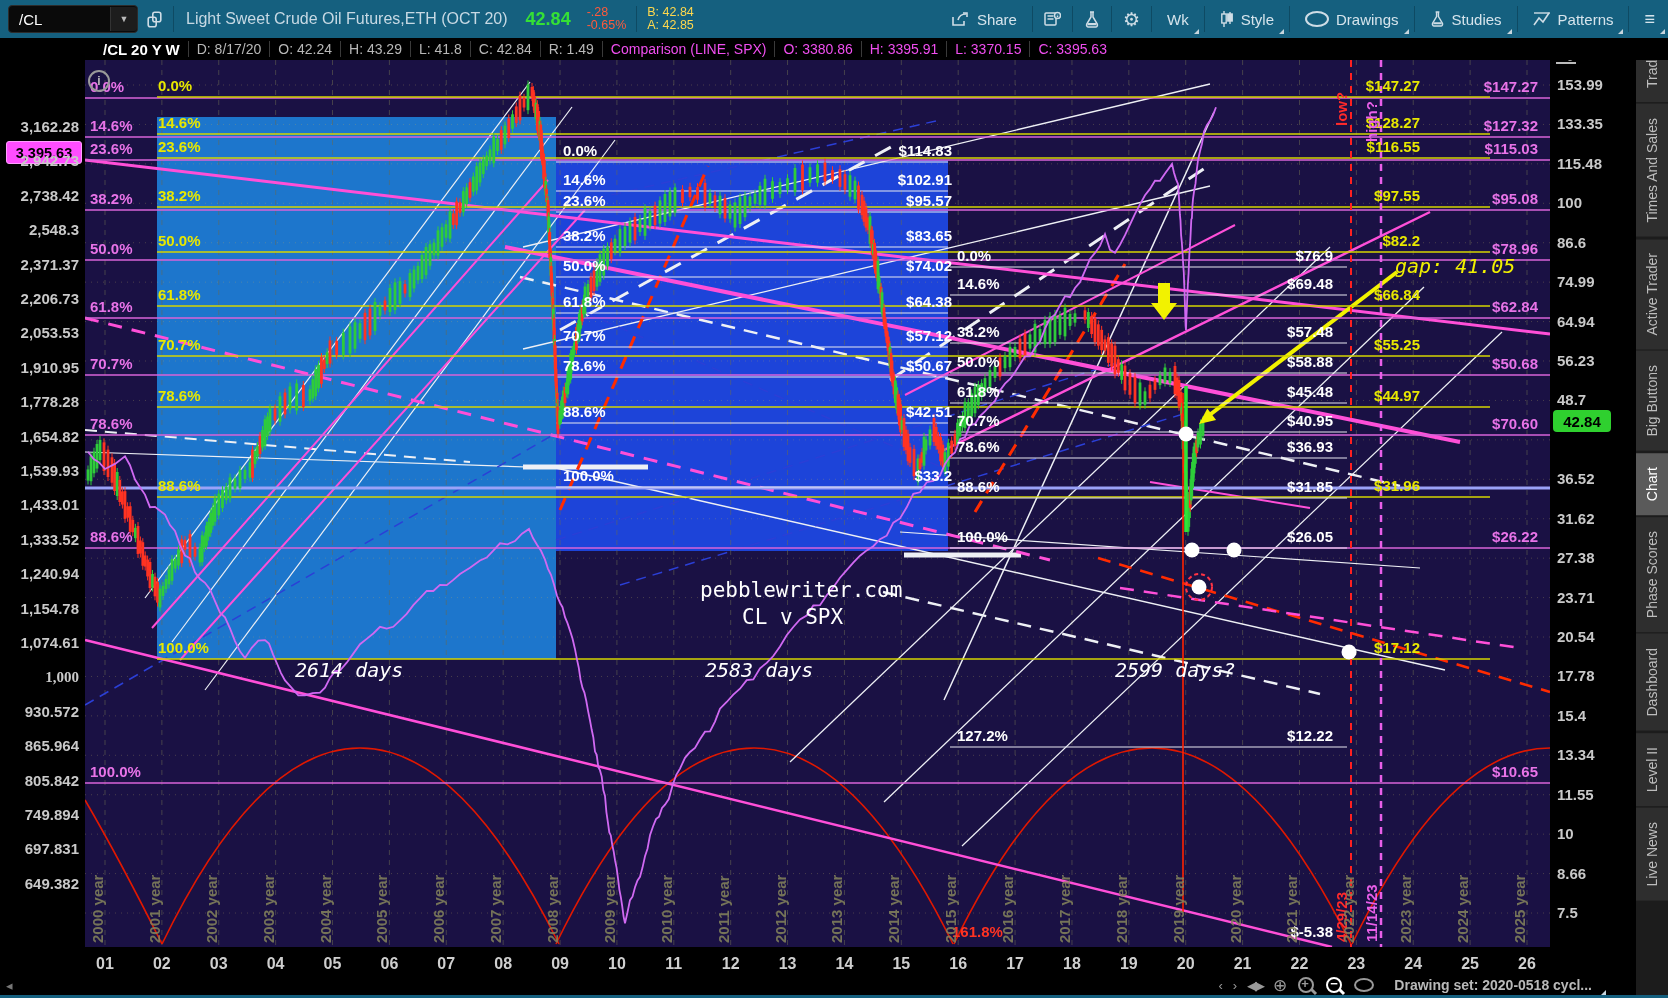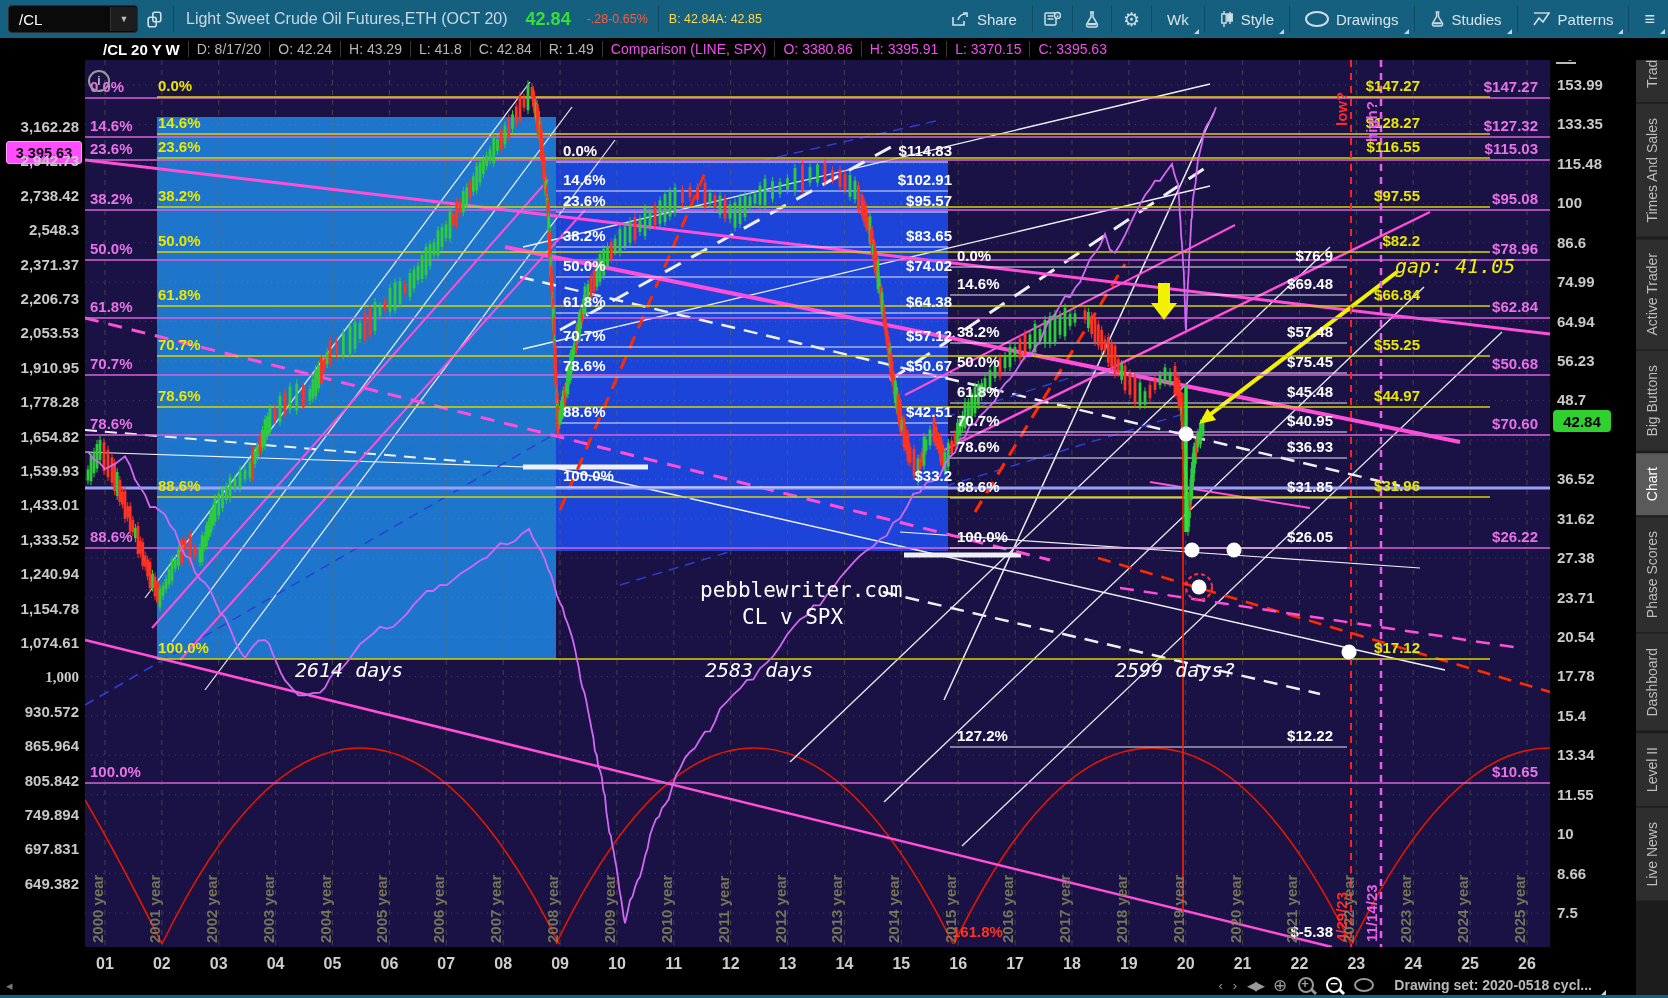--- a/index.html
+++ b/index.html
@@ -13,21 +13,21 @@
     height:26px;margin-left:8px;width:128px;flex:none;}
   #symbox .sym{color:#fff;padding-left:10px;flex:1;font-size:15px;}
   #symbox .drop{width:26px;height:24px;background:#1d1d1d;border-left:1px solid #333;border-radius:0 3px 3px 0;
     display:flex;align-items:center;justify-content:center;color:#bbb;font-size:9px;}
   .tb-icon{flex:none;display:flex;align-items:center;justify-content:center;height:30px;padding:0 9px;color:#cfdde6;}
   .tb-btn{flex:none;display:flex;align-items:center;gap:7px;height:38px;padding:0 13px;color:#d6e4ec;position:relative;}
   .tb-btn .dd,.dd-mark{position:absolute;right:3px;bottom:4px;width:0;height:0;
     border-left:5px solid transparent;border-bottom:5px solid #c7d5dd;}
   .tb-title{color:#c7d9e4;font-size:16px;margin:0 10px;flex:none;}
   .tb-last{color:#35e035;font-weight:bold;font-size:18px;margin:0 8px;flex:none;}
-  .tb-stack{display:flex;flex-direction:row;line-height:13px;font-size:12.5px;margin:0 8px;flex:none;}
+  .tb-stack{display:flex;flex-direction:column;line-height:13px;font-size:12.5px;margin:0 8px;flex:none;}
   .red{color:#ff5a3c;} .yel{color:#ffd84d;}
   .spacer{flex:1;}
   
   #ohlcbar{position:absolute;left:0;top:38px;width:1668px;height:22px;background:#000;display:flex;
     align-items:center;font-size:14px;color:#b8b8b8;z-index:8;}
   #ohlcbar .series{color:#fff;font-weight:bold;font-size:15px;margin-left:95px;padding:0 8px;flex:none;}
   .ocell{padding:0 8px;border-left:1px solid #3a3a3a;height:16px;display:flex;align-items:center;flex:none;}
   .ocell.mag{color:#f04ef0;}
   
   #chart-svg{position:absolute;left:0;top:0;z-index:1;}
@@ -1171,21 +1171,21 @@
       <div class="lb r" style="left: 867px; top: 402px; color: rgb(255, 255, 255); width: 85px;">$42.51</div>
       <div class="lb" style="left: 563px; top: 466px; color: rgb(255, 255, 255);">100.0%</div>
       <div class="lb r" style="left: 867px; top: 466px; color: rgb(255, 255, 255); width: 85px;">$33.2</div>
       <div class="lb" style="left: 957px; top: 246px; color: rgb(255, 255, 255);">0.0%</div>
       <div class="lb r" style="left: 1248px; top: 246px; color: rgb(255, 255, 255); width: 85px;">$76.9</div>
       <div class="lb" style="left: 957px; top: 274px; color: rgb(255, 255, 255);">14.6%</div>
       <div class="lb r" style="left: 1248px; top: 274px; color: rgb(255, 255, 255); width: 85px;">$69.48</div>
       <div class="lb" style="left: 957px; top: 322px; color: rgb(255, 255, 255);">38.2%</div>
       <div class="lb r" style="left: 1248px; top: 322px; color: rgb(255, 255, 255); width: 85px;">$57.48</div>
       <div class="lb" style="left: 957px; top: 352px; color: rgb(255, 255, 255);">50.0%</div>
-      <div class="lb r" style="left: 1248px; top: 352px; color: rgb(255, 255, 255); width: 85px;">$75.45</div>
+      <div class="lb r" style="left: 1248px; top: 352px; color: rgb(255, 255, 255); width: 85px;">$58.88</div>
       <div class="lb" style="left: 957px; top: 382px; color: rgb(255, 255, 255);">61.8%</div>
       <div class="lb r" style="left: 1248px; top: 382px; color: rgb(255, 255, 255); width: 85px;">$45.48</div>
       <div class="lb" style="left: 957px; top: 411px; color: rgb(255, 255, 255);">70.7%</div>
       <div class="lb r" style="left: 1248px; top: 411px; color: rgb(255, 255, 255); width: 85px;">$40.95</div>
       <div class="lb" style="left: 957px; top: 437px; color: rgb(255, 255, 255);">78.6%</div>
       <div class="lb r" style="left: 1248px; top: 437px; color: rgb(255, 255, 255); width: 85px;">$36.93</div>
       <div class="lb" style="left: 957px; top: 477px; color: rgb(255, 255, 255);">88.6%</div>
       <div class="lb r" style="left: 1248px; top: 477px; color: rgb(255, 255, 255); width: 85px;">$31.85</div>
       <div class="lb" style="left: 957px; top: 527px; color: rgb(255, 255, 255);">100.0%</div>
       <div class="lb r" style="left: 1248px; top: 527px; color: rgb(255, 255, 255); width: 85px;">$26.05</div>

